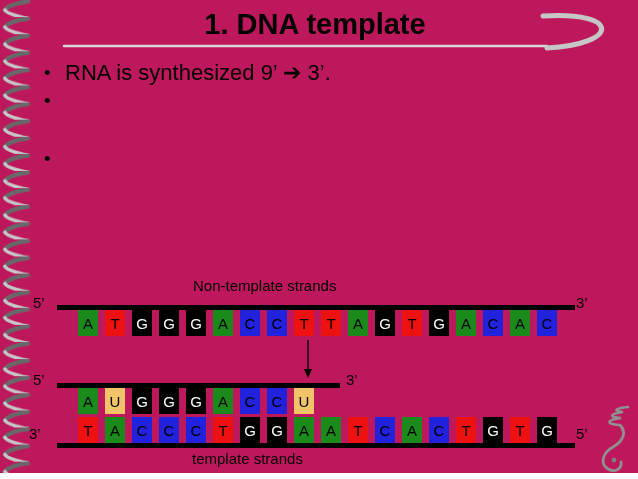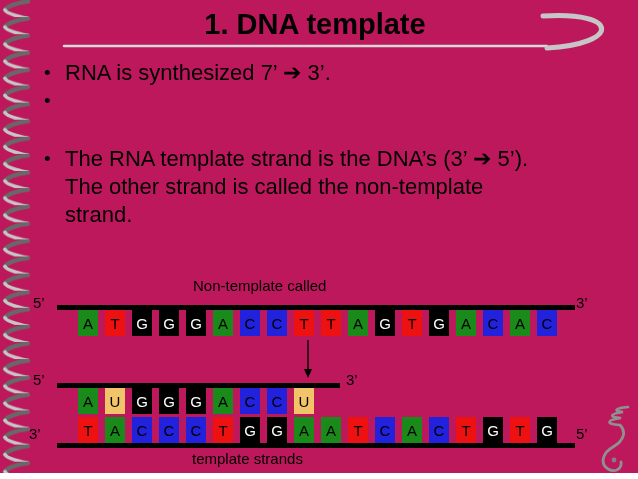--- a/index.html
+++ b/index.html
@@ -54,35 +54,32 @@
   <div class="title">1. DNA template</div>
 
   <svg class="swoosh" width="572" height="52" aria-hidden="true">
     <path d="M 6 42 L 489 42" fill="none" stroke="#d8d8d8" stroke-width="2.5" stroke-linecap="round"></path>
     <path d="M 489 44 C 562 40 563 7 485 12" fill="none" stroke="#c6c6c6" stroke-width="5" stroke-linecap="round"></path>
   </svg>
 
   <ul class="bullets" id="bullets">
       <li>
         <span class="dot">•</span>
-        <span class="btxt"><span>RNA is synthesized 7’ ➔ 3’.</span></span>
+        <span class="btxt"><span>RNA is synthesized 9’ ➔ 3’.</span></span>
       </li>
       <li>
         <span class="dot">•</span>
       </li>
       <li>
         <span class="dot">•</span>
-        <span class="btxt"><span>The RNA template strand is the DNA’s (3’ ➔ 5’).
-The other strand is called the non-template
-strand.</span></span>
       </li>
     </ul>
 
   <div class="diagram">
-    <div class="lab nonTemplate">Non-template called</div>
+    <div class="lab nonTemplate">Non-template strands</div>
 
     <div class="end e-tl">5’</div>
     <div class="line l-top"></div>
     <div class="end e-tr">3’</div>
     <div class="bases b-top" id="topBases">
         <div class="base" style="background: rgb(26, 138, 26); color: rgb(0, 0, 0);">A</div>
         <div class="base" style="background: rgb(238, 17, 17); color: rgb(0, 0, 0);">T</div>
         <div class="base" style="background: rgb(0, 0, 0); color: rgb(255, 255, 255);">G</div>
         <div class="base" style="background: rgb(0, 0, 0); color: rgb(255, 255, 255);">G</div>
         <div class="base" style="background: rgb(0, 0, 0); color: rgb(255, 255, 255);">G</div>

